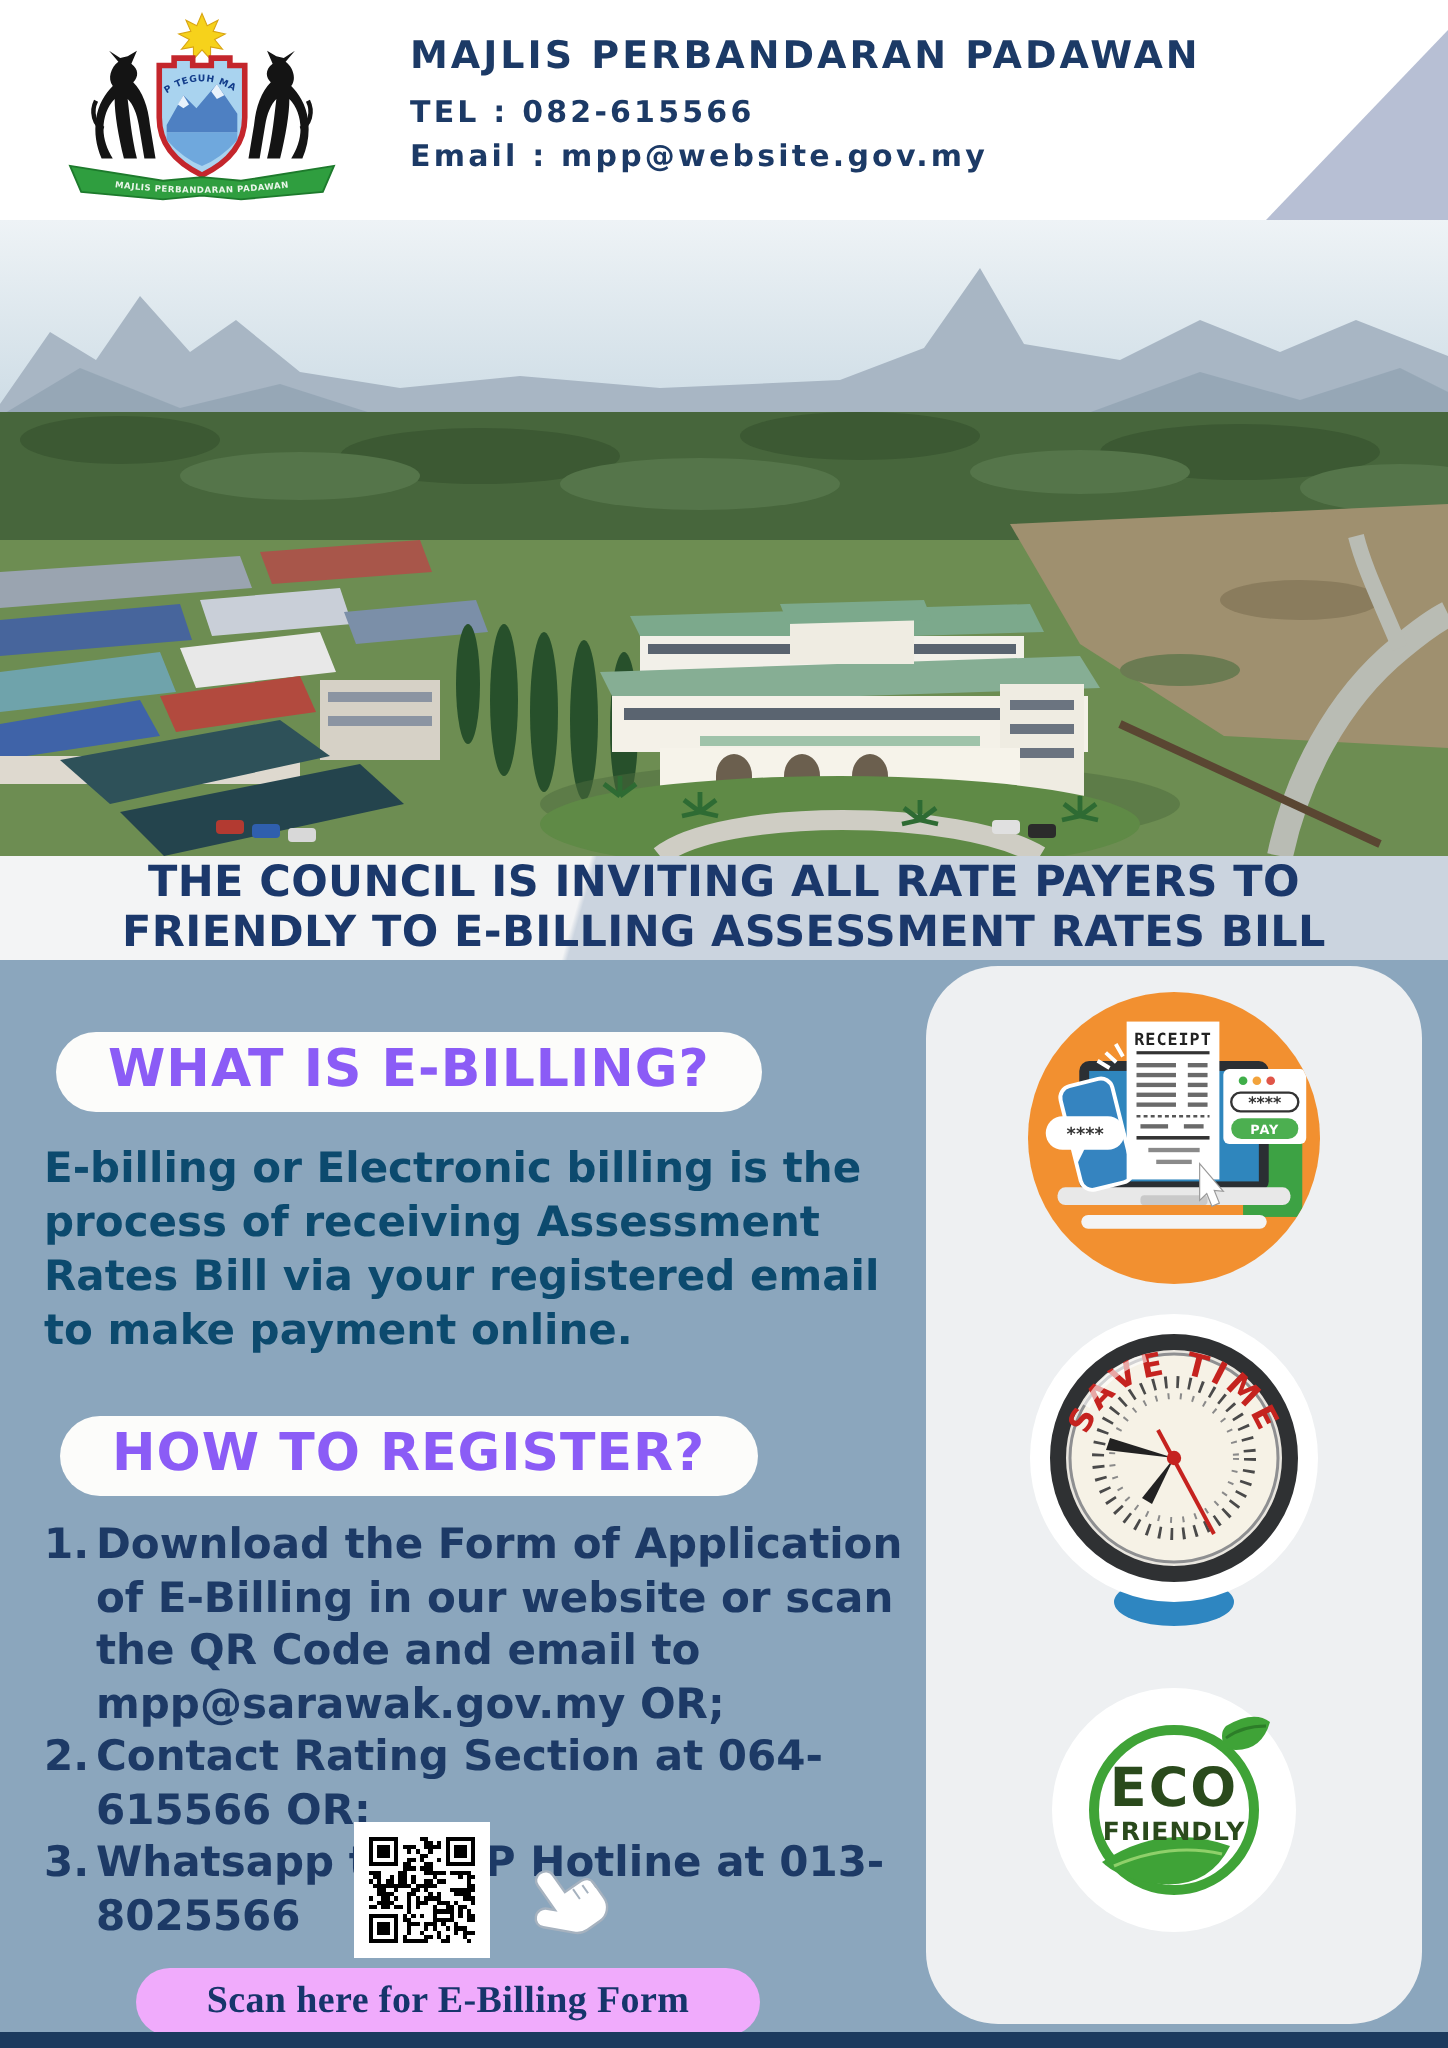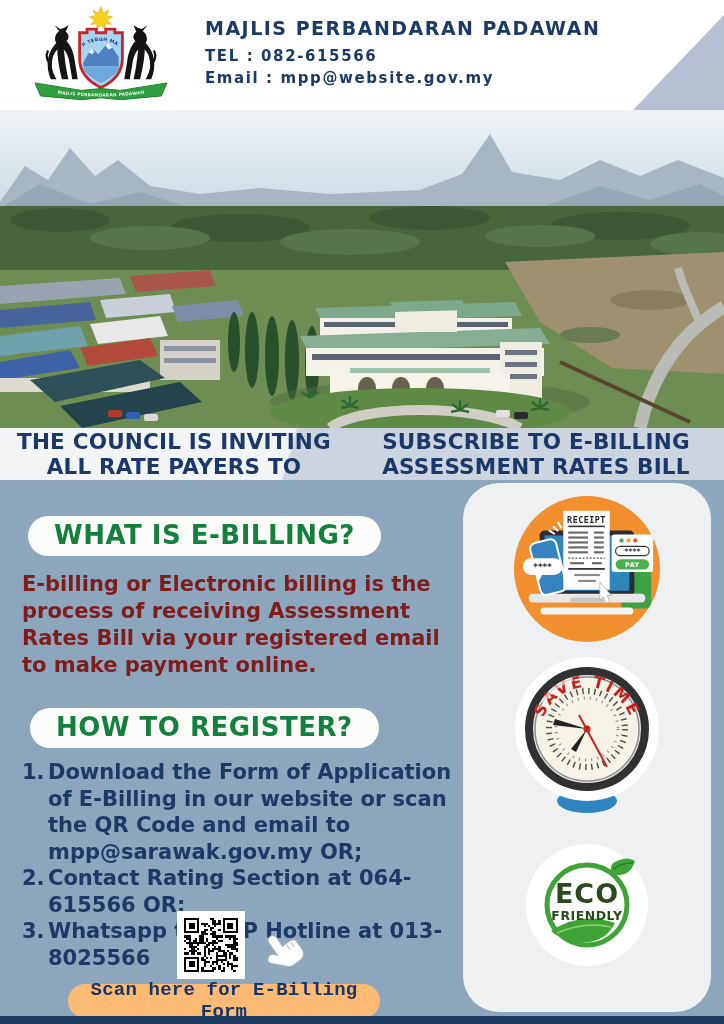--- a/index.html
+++ b/index.html
@@ -18,50 +18,50 @@
   .logo { position:absolute; left:22px; top:4px; width:158px; height:104px; }
   .contact { position:absolute; left:205px; top:17px; color:#1c3a66; }
   .org-name { font-size:19px; font-weight:bold; letter-spacing:1.5px; margin-bottom:6px; }
   .contact-line { font-size:15px; font-weight:bold; letter-spacing:1.6px; line-height:22px; }
   
   .photo { position:absolute; left:0; top:110px; width:724px; height:318px; }
   
   .banner {
     position:absolute; left:0; top:428px; width:724px; height:52px;
     background:linear-gradient(106deg, #f3f4f5 0 40%, #cbd4df 40.4%);
-    display:flex; flex-direction:row; justify-content:center; align-items:center;
+    display:flex; flex-direction:column; justify-content:center; align-items:center;
     color:#1b386b; font-weight:bold; font-size:21.5px; line-height:25px; letter-spacing:0.2px;
     text-align:center;
   }
   
   .pill {
     position:absolute; background:#fcfcfa; border-radius:22px;
-    color:#15803d; font-weight:bold; font-size:26px; letter-spacing:0.5px;
+    color:#8b5cf6; font-weight:bold; font-size:26px; letter-spacing:0.5px;
     padding:4px 26px 6px 26px; white-space:nowrap;
   }
   .pill-what { left:28px; top:516px; }
   .pill-how  { left:30px; top:708px; }
   .para {
     position:absolute; left:22px; top:571px; width:436px;
-    color:#7f1d1d; font-size:21px; font-weight:600; line-height:27px;
+    color:#0c4a6e; font-size:21px; font-weight:600; line-height:27px;
   }
   .steps { position:absolute; left:22px; top:759px; width:438px; list-style:none; }
   .steps li { display:flex; color:#1d3a66; font-size:21px; font-weight:600; line-height:26.5px; }
   .steps .num { flex:0 0 26px; }
   .steps .txt { flex:1; }
   .qr-wrap {
     position:absolute; left:177px; top:911px; width:68px; height:68px;
     background:#fff; padding:3px;
   }
   .qr-wrap svg { display:block; width:62px; height:62px; }
   .hand { position:absolute; left:258px; top:926px; width:58px; height:56px; }
   .cta {
     position:absolute; left:68px; top:984px; width:312px; height:34px;
-    background:#fdba74; border:none; border-radius:17px;
-    color:#16356b; font-family:Liberation Mono, monospace;
+    background:#f0abfc; border:none; border-radius:17px;
+    color:#16356b; font-family:Liberation Serif, serif;
     font-size:19px; font-weight:bold; letter-spacing:0.2px;
     display:flex; align-items:center; justify-content:center; cursor:pointer;
   }
   
   .panel {
     position:absolute; left:463px; top:483px; width:248px; height:529px;
     background:#eef0f2; border-radius:36px;
   }
   .icon-abs { position:absolute; }
   .icon1 { left:50px; top:12px;  width:148px; height:148px; }
@@ -224,21 +224,21 @@
       <rect x="108" y="300" width="14" height="7" rx="2" fill="#b33a31"></rect>
       <rect x="126" y="302" width="14" height="7" rx="2" fill="#2f5fae"></rect>
       <rect x="144" y="304" width="14" height="7" rx="2" fill="#d8d8d8"></rect>
       <rect x="496" y="300" width="14" height="7" rx="2" fill="#e0e0e0"></rect>
       <rect x="514" y="302" width="14" height="7" rx="2" fill="#2b2b2b"></rect>
     </g>
   </svg>
 
   <div class="banner">
     <div>THE COUNCIL IS INVITING ALL RATE PAYERS TO</div>
-    <div>SUBSCRIBE TO E-BILLING ASSESSMENT RATES BILL</div>
+    <div>FRIENDLY TO E-BILLING ASSESSMENT RATES BILL</div>
   </div>
 
   <div class="pill pill-what">WHAT IS E-BILLING?</div>
   <p class="para">E-billing or Electronic billing is the process of receiving Assessment Rates Bill via your registered email to make payment online.</p>
 
   <div class="pill pill-how">HOW TO REGISTER?</div>
   <ol class="steps">
     <li>
       <span class="num">1.</span>
       <span class="txt">Download the Form of Application of E-Billing in our website or scan the QR Code and email to mpp@sarawak.gov.my OR;</span>

